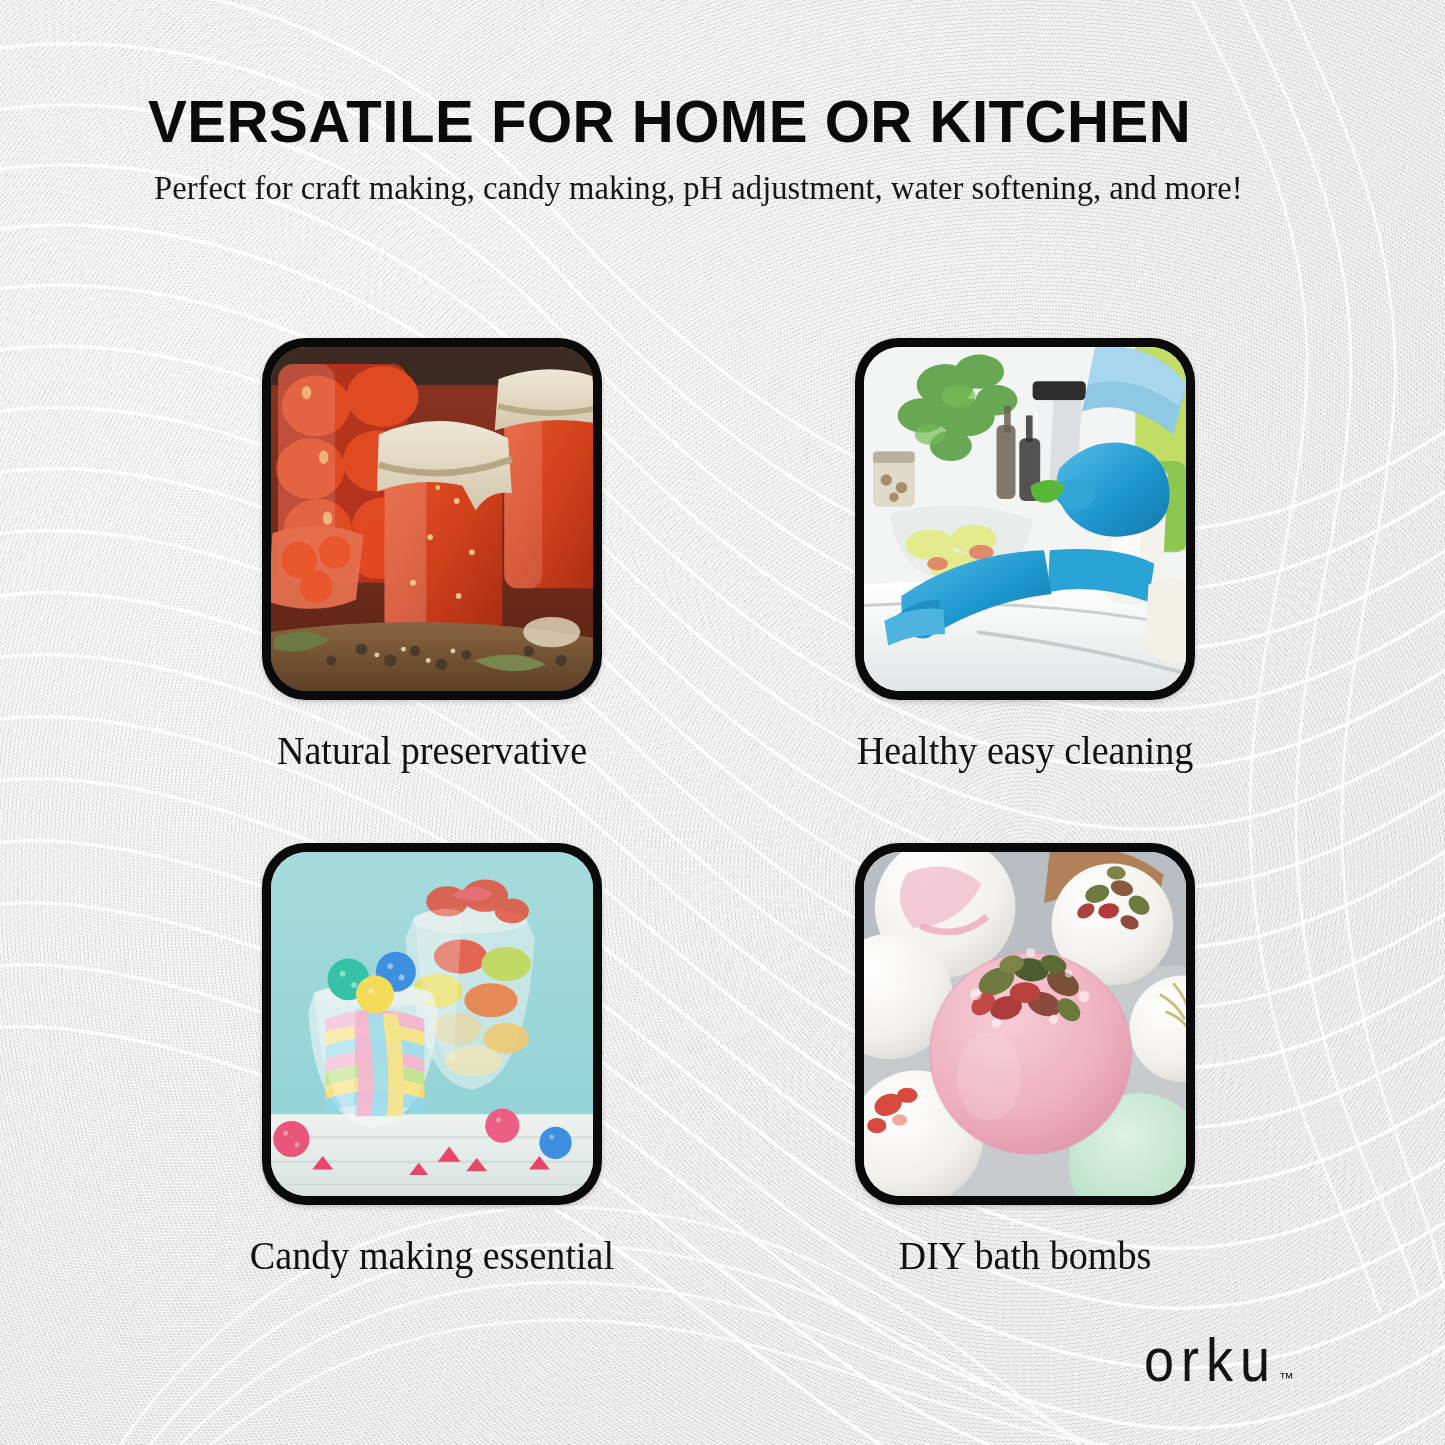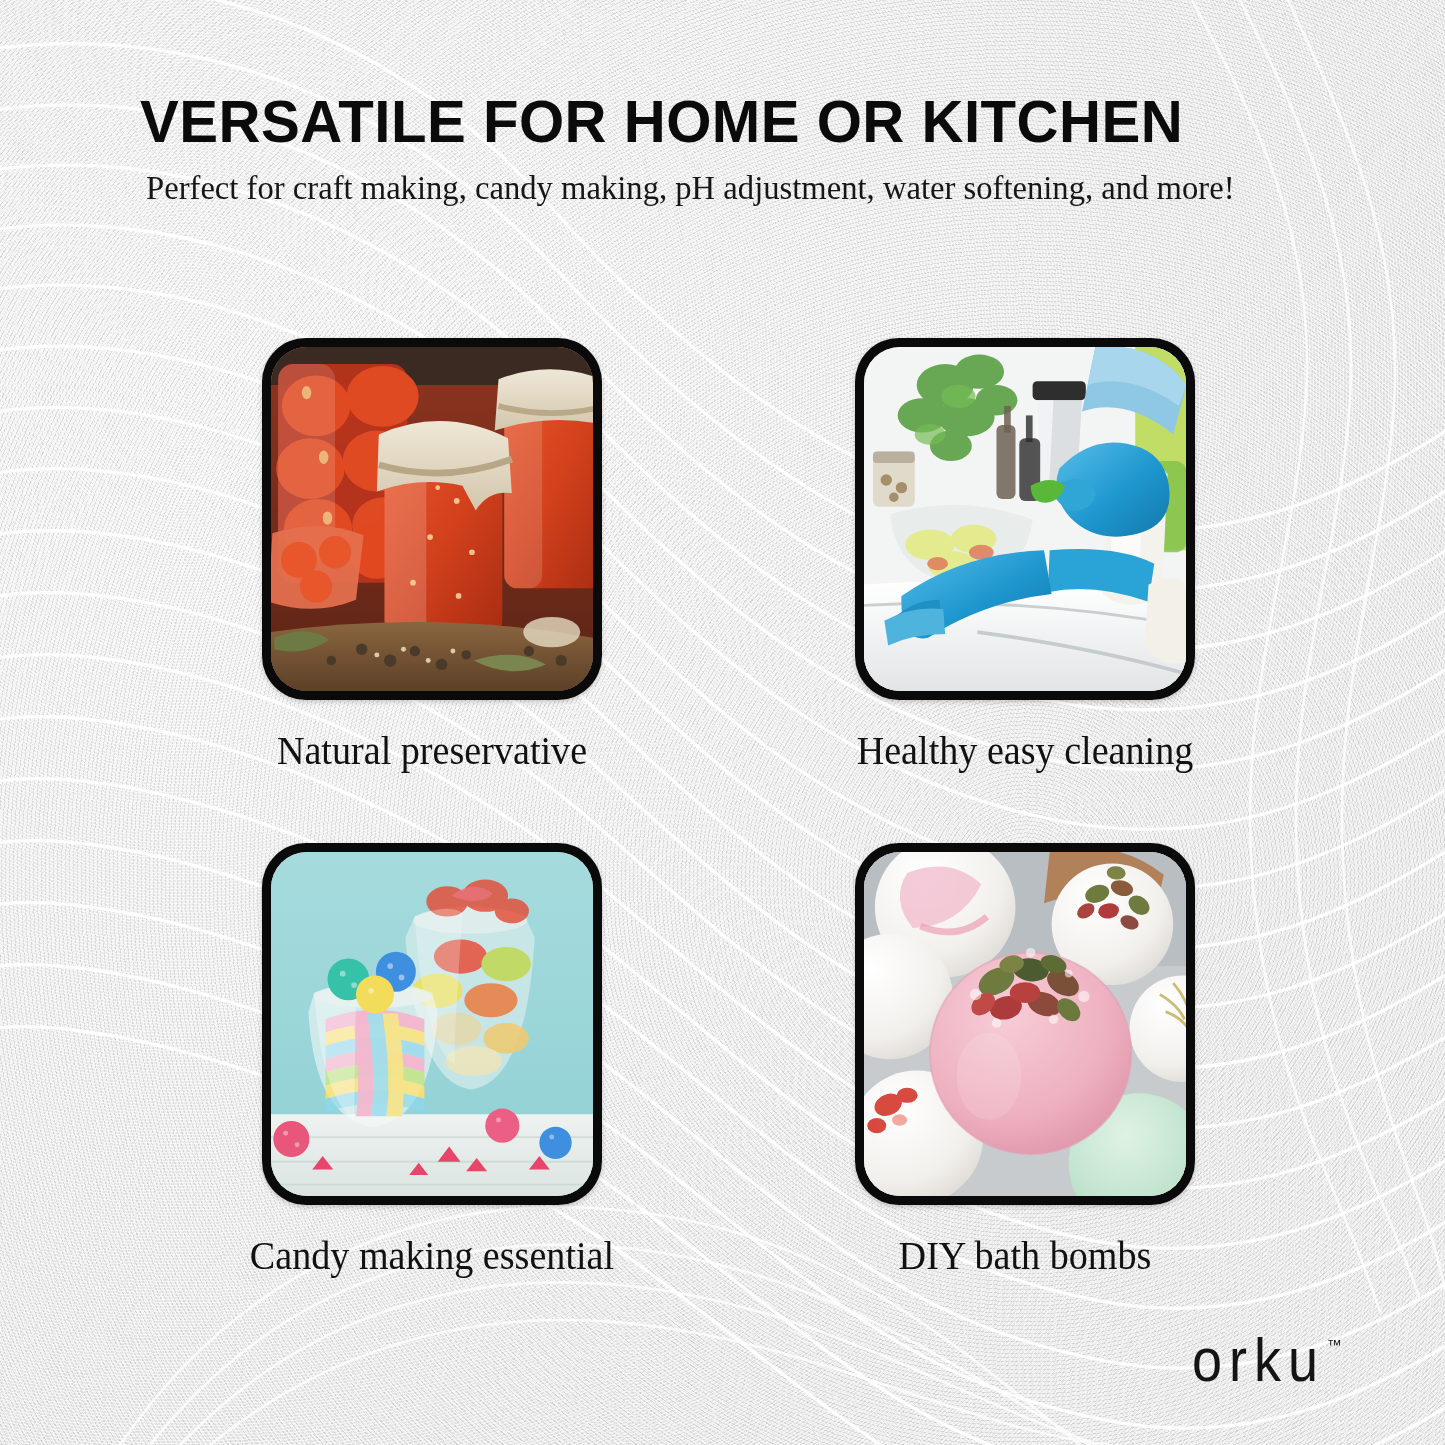--- a/index.html
+++ b/index.html
@@ -24,21 +24,21 @@
       repeating-radial-gradient(circle at 71% 61%, rgba(160,160,163,.30) 0 1px, rgba(0,0,0,0) 1px 4px),
       repeating-radial-gradient(circle at 44% 83%, rgba(255,255,255,.45) 0 1px, rgba(0,0,0,0) 1px 3px),
       repeating-linear-gradient(41deg, rgba(150,150,153,.13) 0 1px, rgba(0,0,0,0) 1px 3px),
       repeating-linear-gradient(129deg, rgba(255,255,255,.35) 0 1px, rgba(0,0,0,0) 1px 4px);
     opacity:.95;
   }
   #bg-contours{position:absolute;inset:0;}
   #bg-contours svg{width:100%;height:100%;display:block;}
 
   
-  #header{position:absolute;left:140px;top:92px;width:1210px;}
+  #header{position:absolute;left:148px;top:92px;width:1210px;}
   #headline{
     font-family:"Liberation Sans", sans-serif;
     font-weight:700;
     font-size:59px;
     letter-spacing:.5px;
     line-height:1.02;
     color:#0b0b0b;
     margin:0;
     white-space:nowrap;
     transform:scaleX(.985);
@@ -86,22 +86,22 @@
   }
 
   
   #card-0{left:262px;top:338px;}
   #card-1{left:855px;top:338px;}
   #card-2{left:262px;top:843px;}
   #card-3{left:855px;top:843px;}
 
   
   #logo{
-    position:absolute;left:1192px;top:1336px;
-    display:flex;
+    position:absolute;left:1144px;top:1336px;
+    display:flex;align-items:flex-end;
   }
   #logo-word{
     font-family:"Liberation Sans", sans-serif;
     font-size:54px;
     font-weight:300;
     letter-spacing:7px;
     color:#141414;
     line-height:1;
     transform:scaleY(1.12);
     transform-origin:bottom left;

